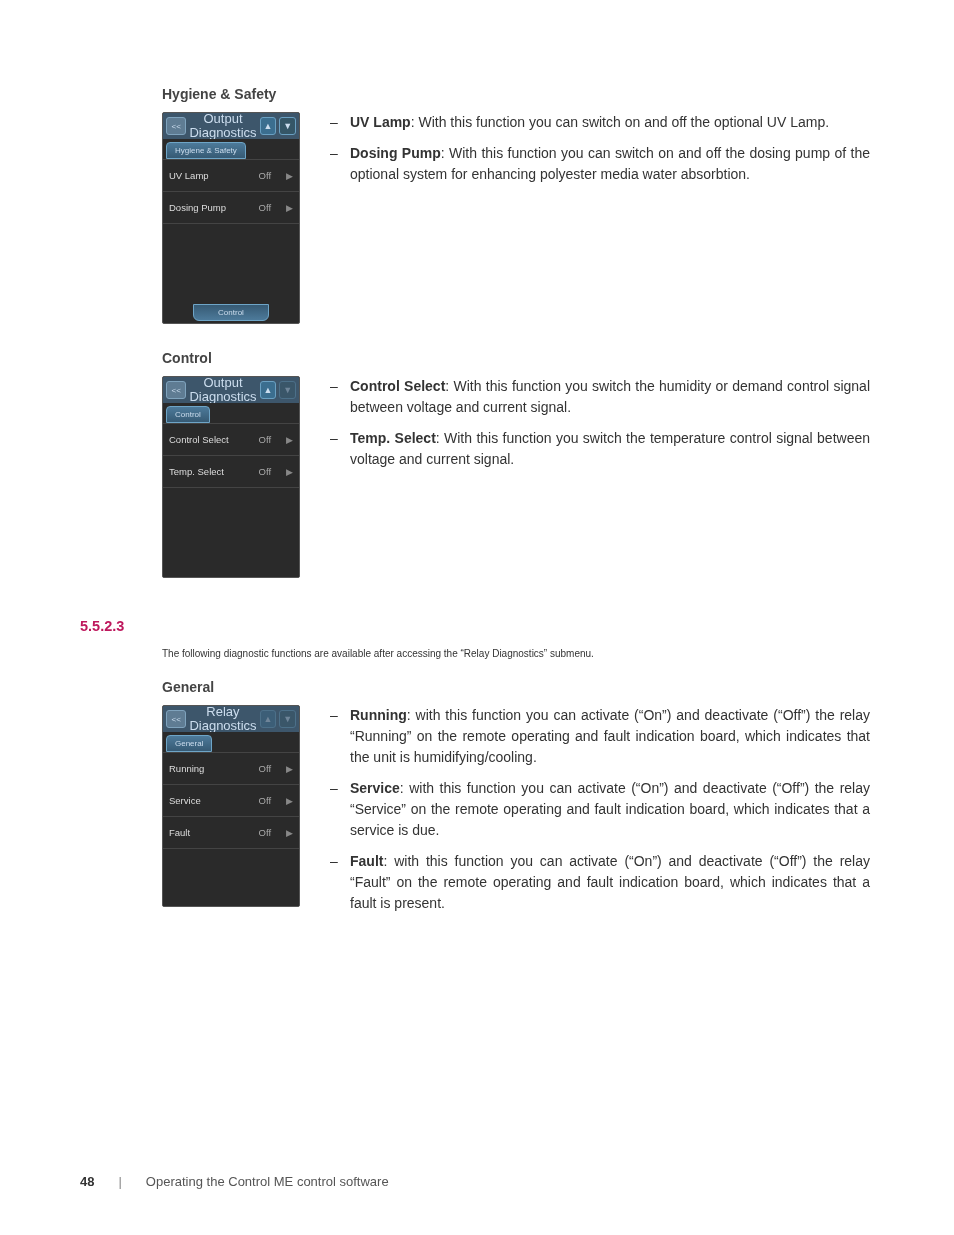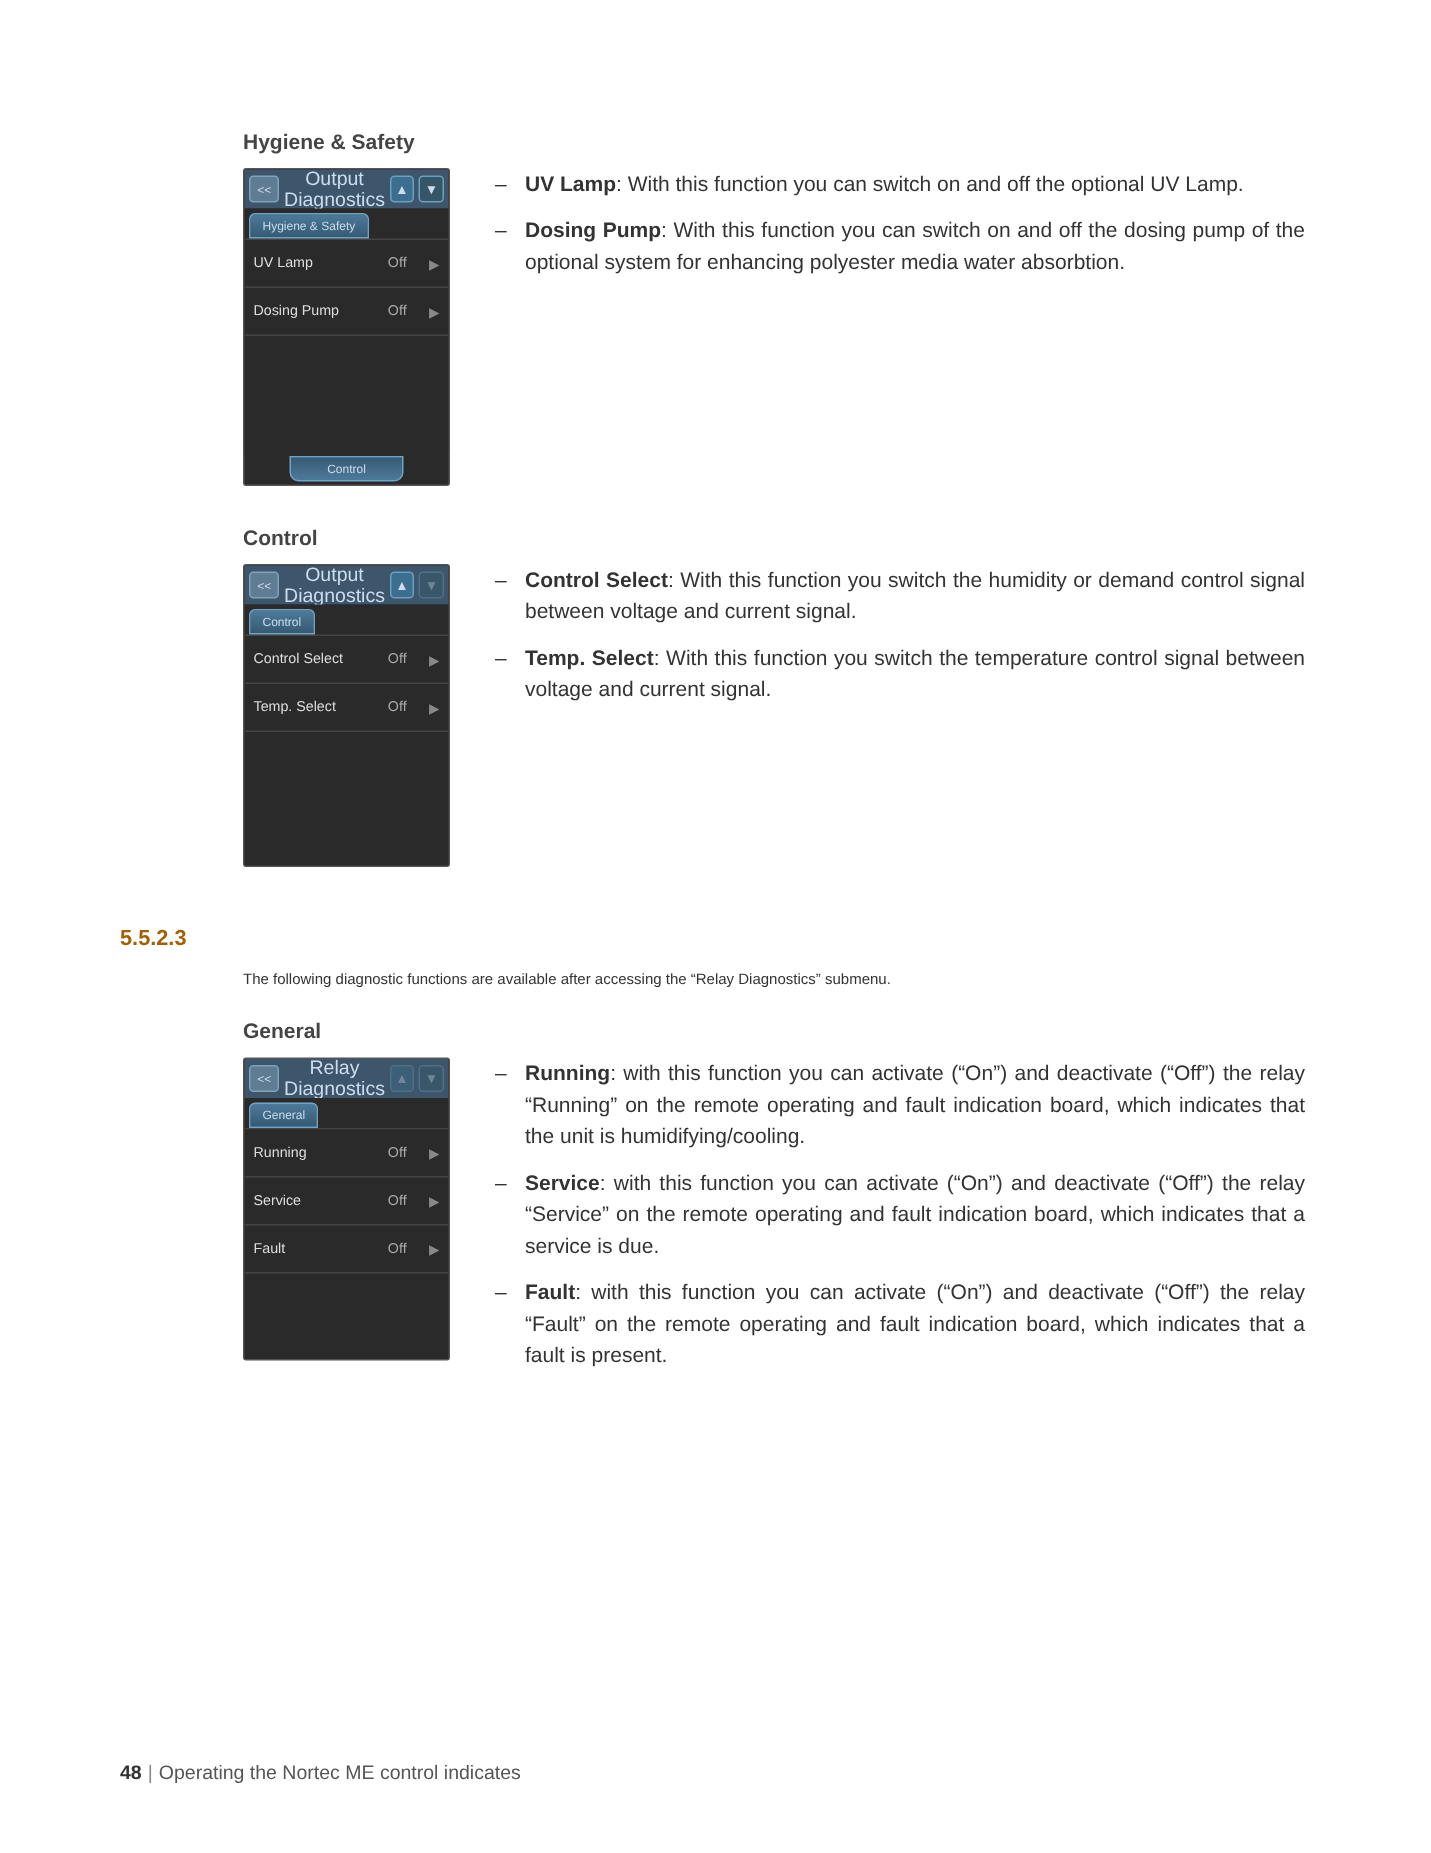--- a/index.html
+++ b/index.html
@@ -142,40 +142,40 @@
     border:1px solid #6ea5c7;
     border-bottom-left-radius:6px;
     border-bottom-right-radius:6px;
   }
 
   .subsection-head {
     display:flex;
     gap:14px;
     font-weight:bold;
     font-size:14.5px;
-    color:#a16207;
+    color:#be185d;
     margin: 40px 0 14px 0;
   }
   .subsection-num { width:66px; text-align:left; }
   .intro {
     font-size:10px;
     color:#333;
     margin-bottom:20px;
     padding-left:82px;
   }
 
   .page-footer {
     position:absolute;
     left:80px;
     bottom:46px;
     font-size:13px;
     color:#555;
     display:flex;
     align-items:center;
-    gap:4px;
+    gap:24px;
   }
   .page-footer .pn { font-weight:bold; color:#333; }
   .page-footer .bar { color:#888; }
 </style>
 </head>
 <body>
 
 <div class="section-block">
   <div class="section-title">Hygiene &amp; Safety</div>
   <div class="row">
@@ -335,14 +335,14 @@
         <div class="dash">–</div>
         <div class="desc-text"><b>Fault</b><span>: with this function you can activate (“On”) and deactivate (“Off”) the relay “Fault” on the remote operating and fault indication board, which indicates that a fault is present.</span></div>
       </div>
     </div>
   </div>
 </div>
 
 <div class="page-footer">
   <span class="pn">48</span>
   <span class="bar">|</span>
-  <span>Operating the Nortec ME control indicates</span>
+  <span>Operating the Control ME control software</span>
 </div>
 
 </body></html>

